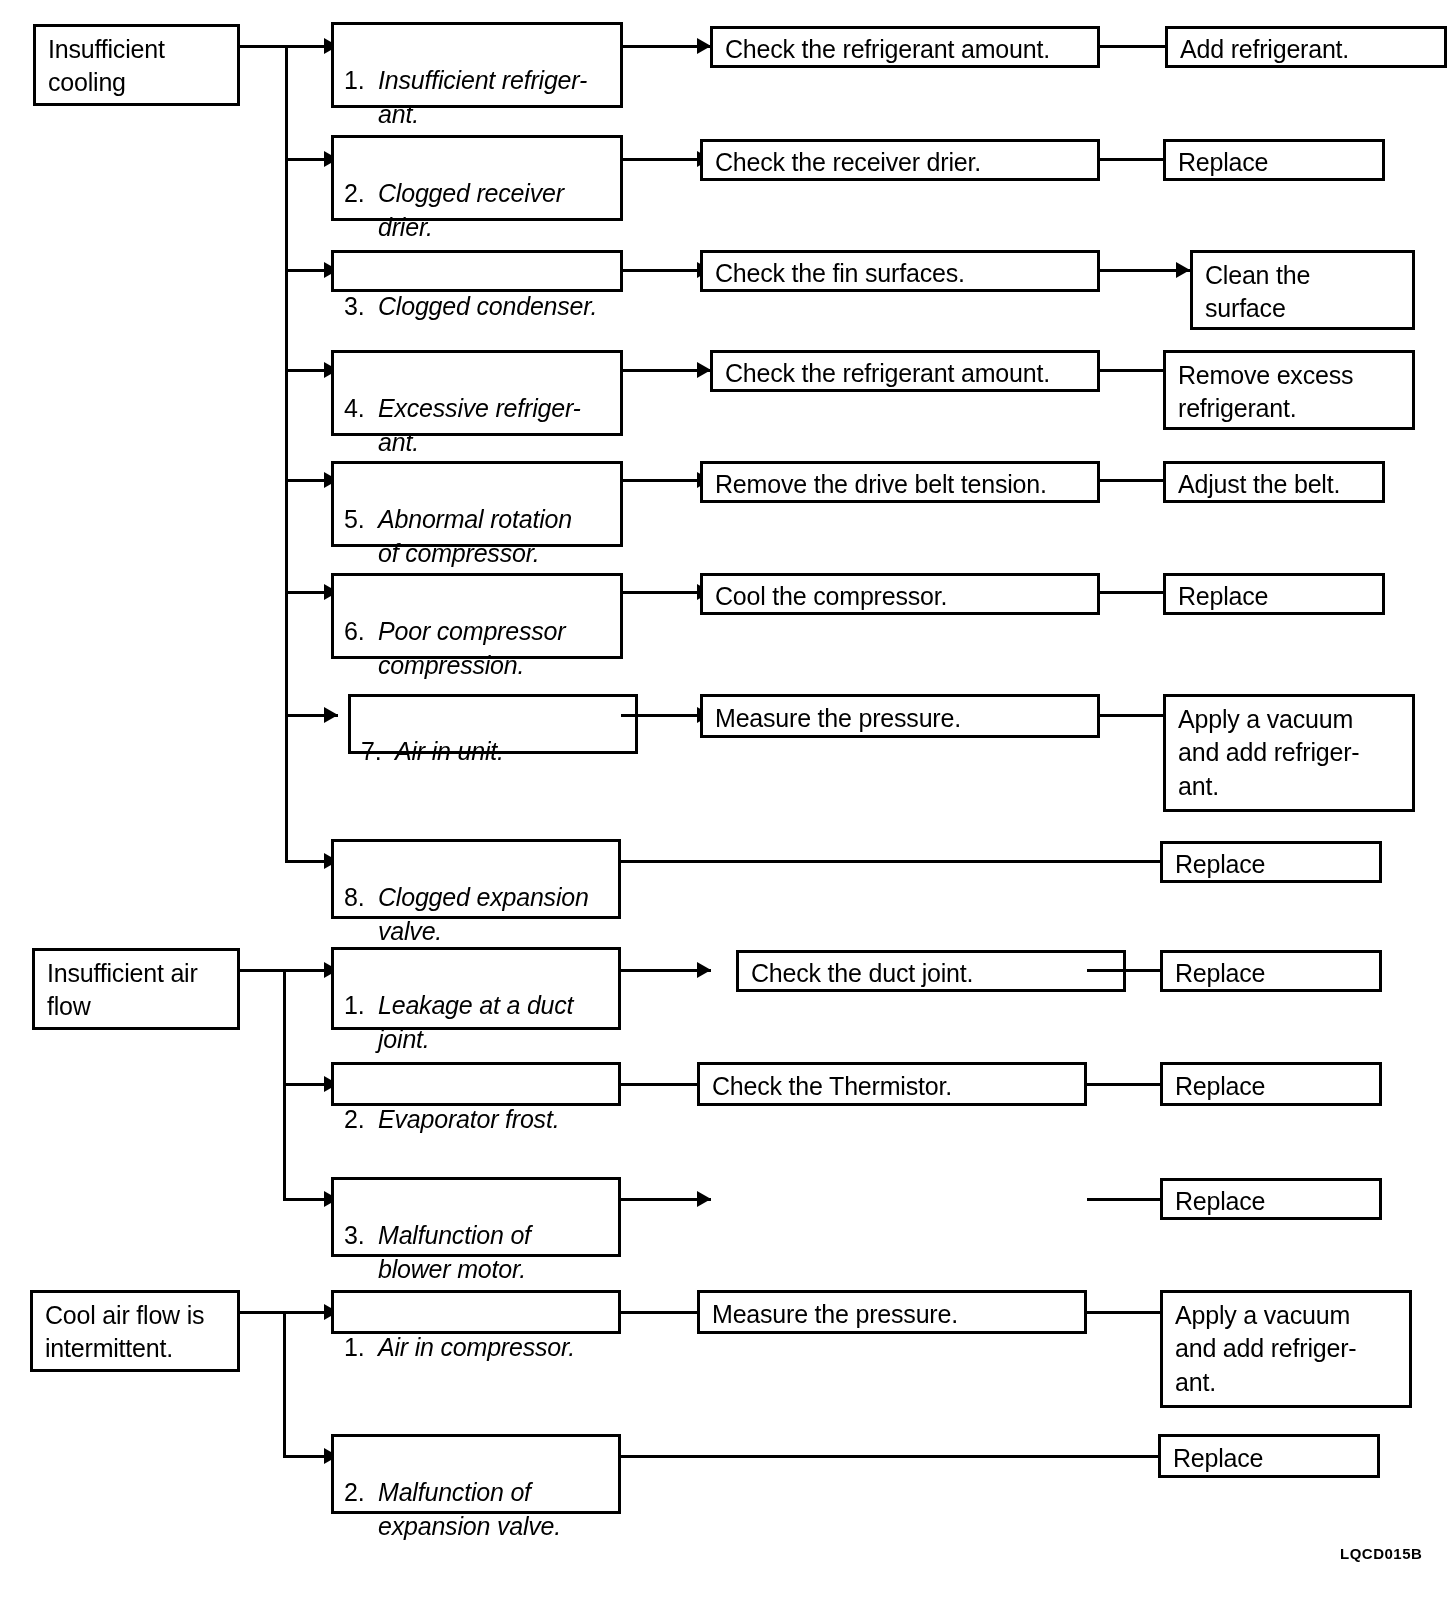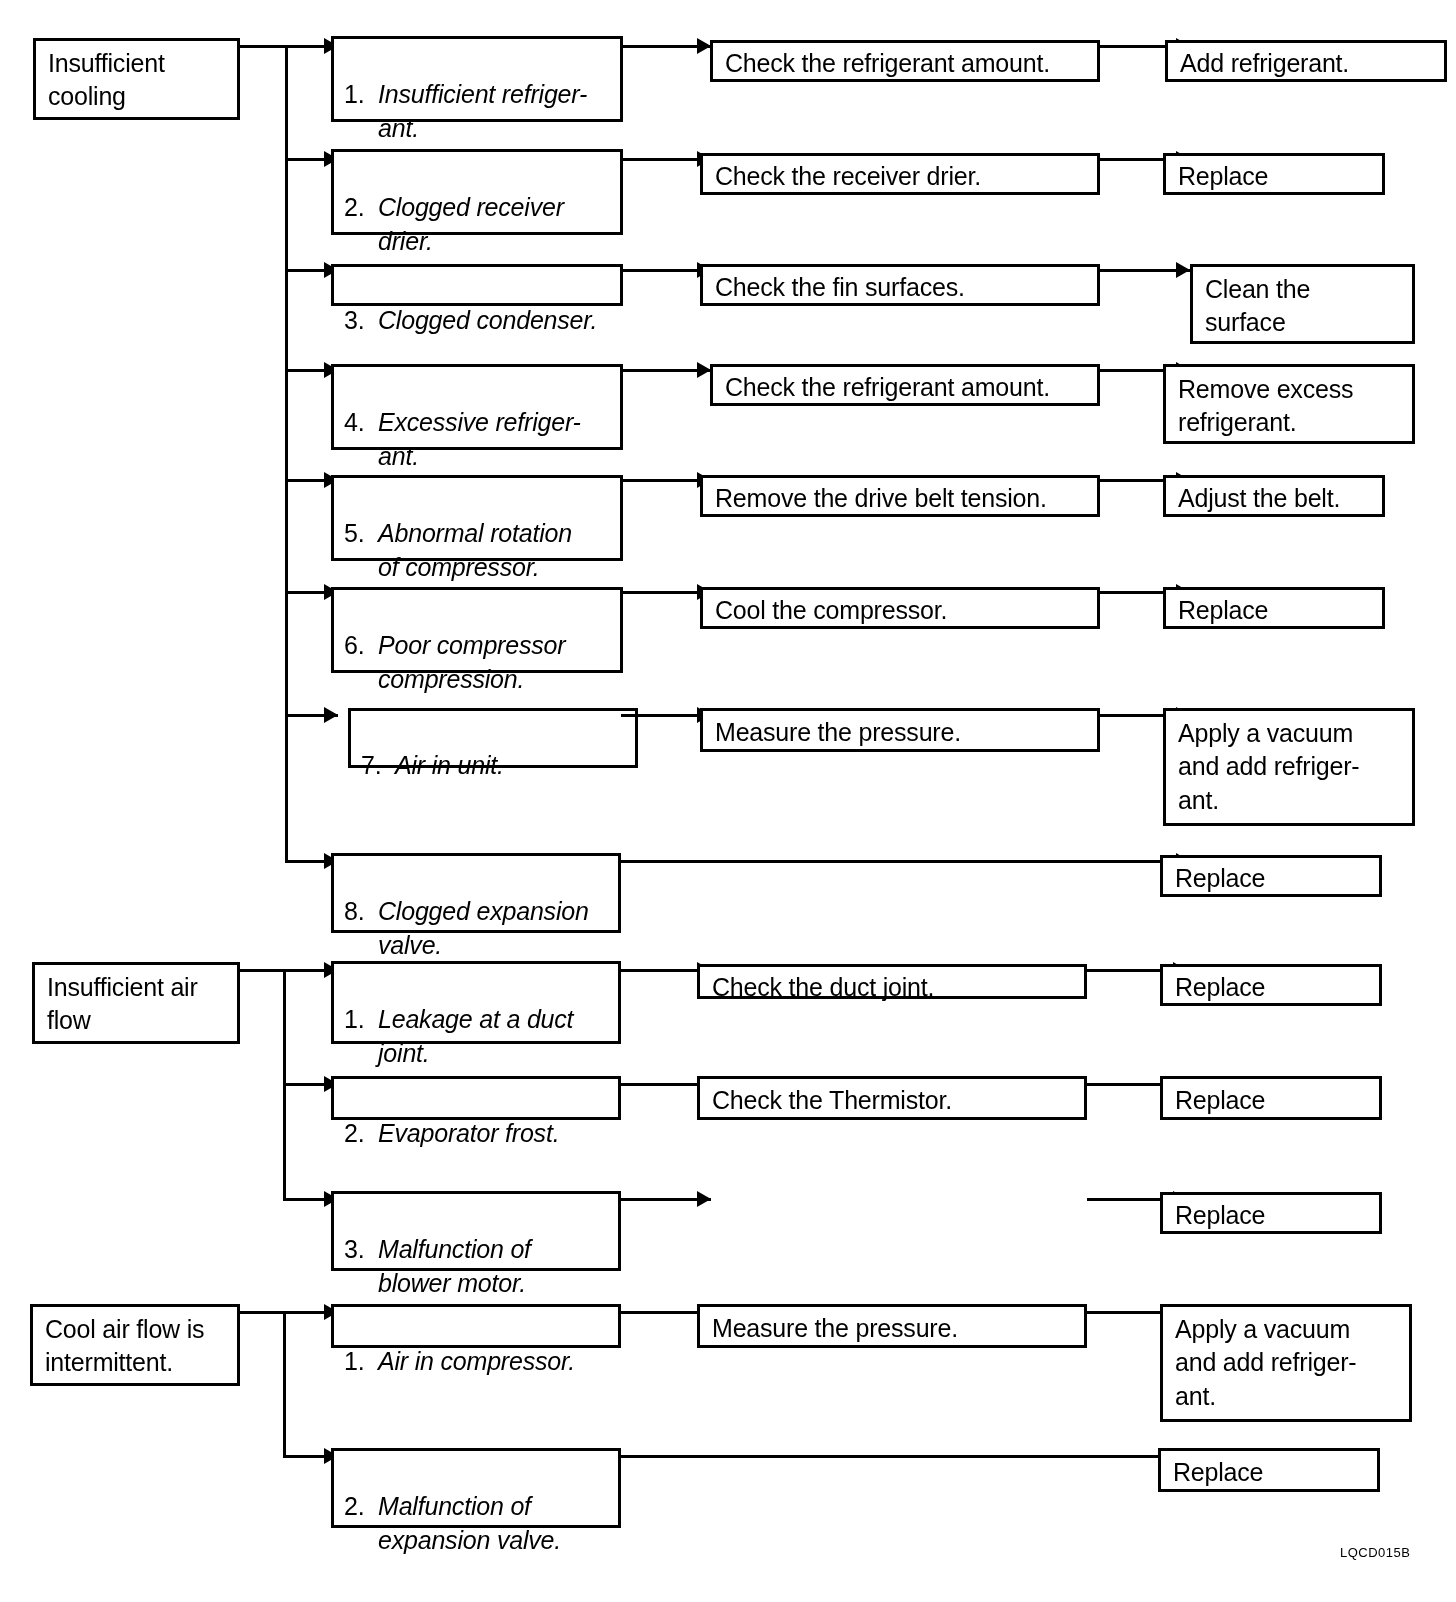--- a/index.html
+++ b/index.html
@@ -20,21 +20,20 @@
     position: absolute;
     box-sizing: border-box;
     border: 3px solid #000;
     background: #fff;
     font-size: 25px;
     line-height: 1.33;
     font-weight: 400;
     letter-spacing: -0.2px;
     padding: 6px 0 0 12px;
     white-space: pre-line;
-    margin-top: 14px;
   }
   .box.num {
     padding-left: 10px;
   }
   .box .idx {
     display: inline-block;
     width: 34px;
   }
   .box .txt {
     display: inline-block;
@@ -55,22 +54,22 @@
   .arrow {
     position: absolute;
     width: 0;
     height: 0;
     border-top: 8px solid transparent;
     border-bottom: 8px solid transparent;
     border-left: 14px solid #000;
   }
   .corner-label {
     position: absolute;
-    font-size: 13px;
-    font-weight: normal;
+    font-size: 15px;
+    font-weight: bold;
     letter-spacing: 0.5px;
   }
 </style>
 </head>
 <body>
 
 <div id="page">
 
   <div class="box" style="left:33px; top:24px; width:207px; height:82px;">Insufficient
 cooling</div>
@@ -187,21 +186,21 @@
   <div class="hline" style="left:240px; top:969px; width:98px;"></div>
   <div class="vline" style="left:283px; top:969px; height:231px;"></div>
 
   <div class="arrow" style="left:324px; top:962px;"></div>
   <div class="box num" style="left:331px; top:947px; width:290px; height:83px;">
     <span class="idx">1.</span><span class="txt">Leakage at a duct
 joint.</span>
   </div>
   <div class="hline" style="left:621px; top:969px; width:90px;"></div>
   <div class="arrow" style="left:697px; top:962px;"></div>
-  <div class="box" style="left:697px; top:950px; width:390px; height:35px; padding-top:4px;">Check the duct joint.</div>
+  <div class="box" style="left:736px; top:950px; width:390px; height:42px; padding-top:4px;">Check the duct joint.</div>
   <div class="hline" style="left:1087px; top:969px; width:100px;"></div>
   <div class="arrow" style="left:1173px; top:962px;"></div>
   <div class="box" style="left:1160px; top:950px; width:222px; height:42px; padding-top:4px;">Replace</div>
 
   <div class="hline" style="left:283px; top:1083px; width:55px;"></div>
   <div class="arrow" style="left:324px; top:1076px;"></div>
   <div class="box num" style="left:331px; top:1062px; width:290px; height:44px; padding-top:5px;">
     <span class="idx">2.</span><span class="txt">Evaporator frost.</span>
   </div>
   <div class="hline" style="left:621px; top:1083px; width:90px;"></div>

